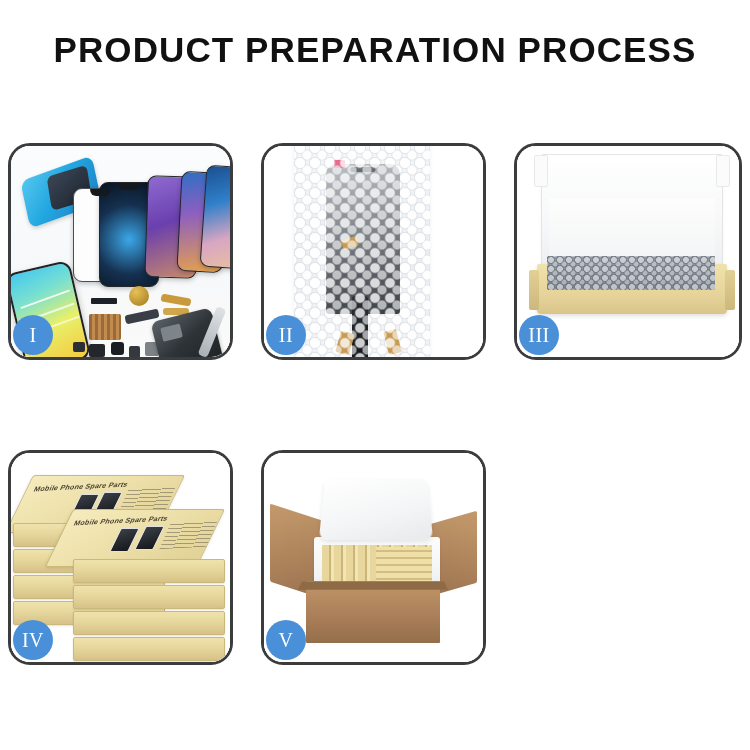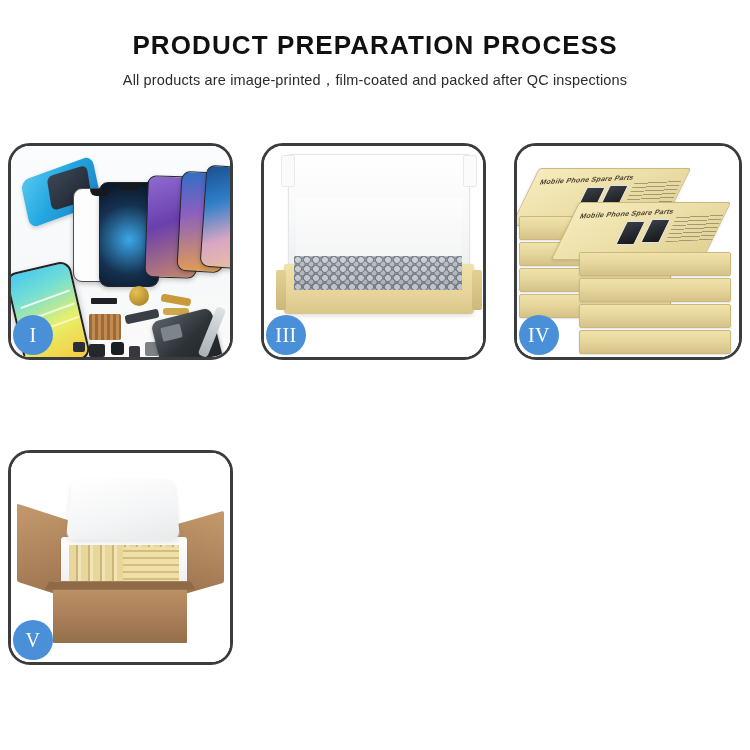--- a/index.html
+++ b/index.html
@@ -16,21 +16,21 @@
   }
 
   
   #header {
     width: 750px;
     padding-top: 32px;
     text-align: center;
   }
   #page-title {
     font-family: "Liberation Sans", sans-serif;
-    font-size: 26px;
+    font-size: 35px;
     font-weight: 700;
     letter-spacing: 1.1px;
     color: #111111;
     line-height: 1.05;
     margin: 0;
     white-space: nowrap;
   }
   #page-subtitle {
     font-family: "Liberation Sans", sans-serif;
     font-size: 14.5px;
@@ -313,21 +313,20 @@
     transform: skewX(-34deg) skewY(8deg);
   }
   .c-tab1{position:absolute;left:44px;top:104px;width:16px;height:16px;background:#b3875f;border-radius:1px;}
   .c-tab2{position:absolute;left:48px;top:158px;width:16px;height:14px;background:#b3875f;border-radius:1px;}
 </style>
 </head>
 <body>
 
 <div id="header">
   <h1 id="page-title">PRODUCT PREPARATION PROCESS</h1>
-  <p id="page-subtitle">All products are image-printed，film-coated and packed after QC inspections</p>
 </div>
 
 <div id="panel-grid">
 
   <div class="panel">
     <div class="panel-clip">
       <div class="scene">
         <div class="sc1-bg"></div>
         <div class="film"></div>
         <div class="ph ph1">
@@ -352,20 +351,37 @@
         <div class="part p-conn"></div>
         <div class="part p-chip"></div>
         <div class="housing"></div>
         <div class="tool"></div>
 
       </div>
     </div>
     <div class="badge">I</div>
   </div>
 
+  <div class="panel">
+    <div class="panel-clip">
+      <div class="scene">
+        <div class="sc2-bg"></div>
+        <div class="bubble-bag"></div>
+        <div class="sc2-screen"></div>
+        <div class="sc2-pink"></div>
+        <div class="sc2-flex"></div>
+        <div class="sc2-ic"></div>
+        <div class="sc2-gold1"></div>
+        <div class="sc2-gold2"></div>
+        <div class="sc2-gold3"></div>
+        <div class="sc2-overlay"></div>
+      </div>
+    </div>
+    <div class="badge">II</div>
+  </div>
 
   <div class="panel">
     <div class="panel-clip">
       <div class="scene">
         <div class="sc3-bg"></div>
         <div class="box3-lid"></div>
         <div class="box3-foam"></div>
         <div class="box3-tray"></div>
         <div class="box3-wrap"></div>
       </div>

